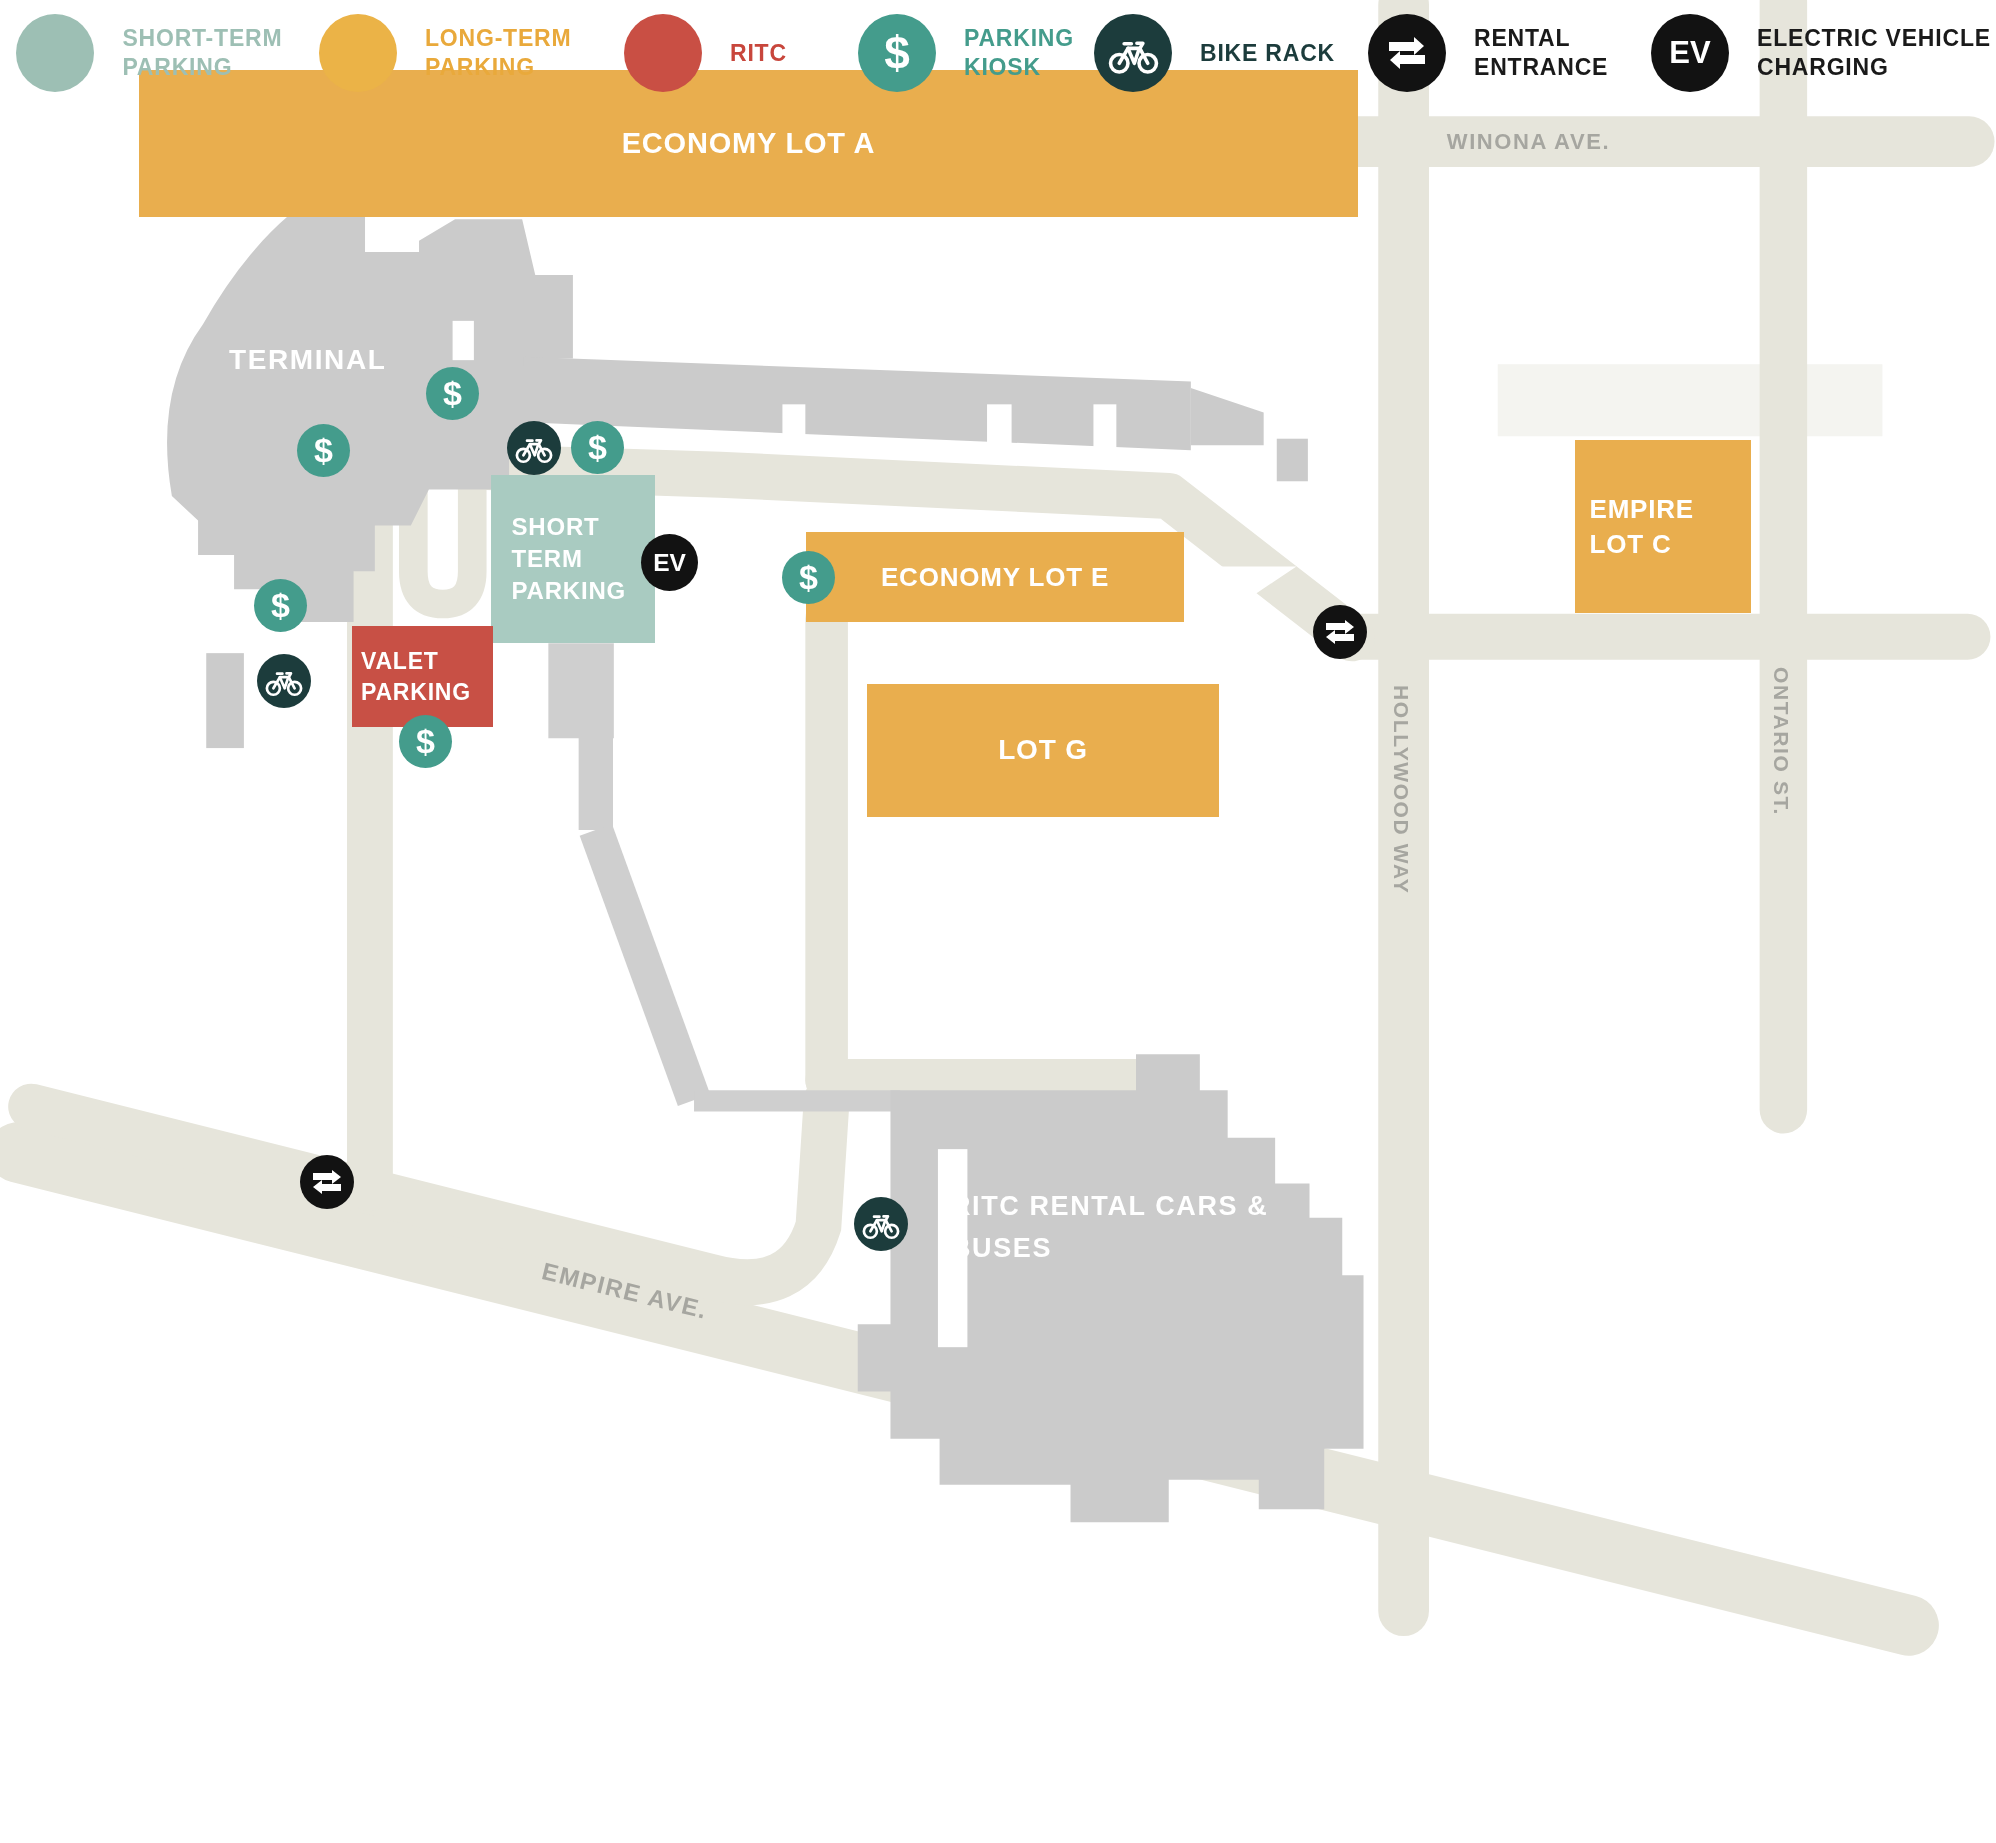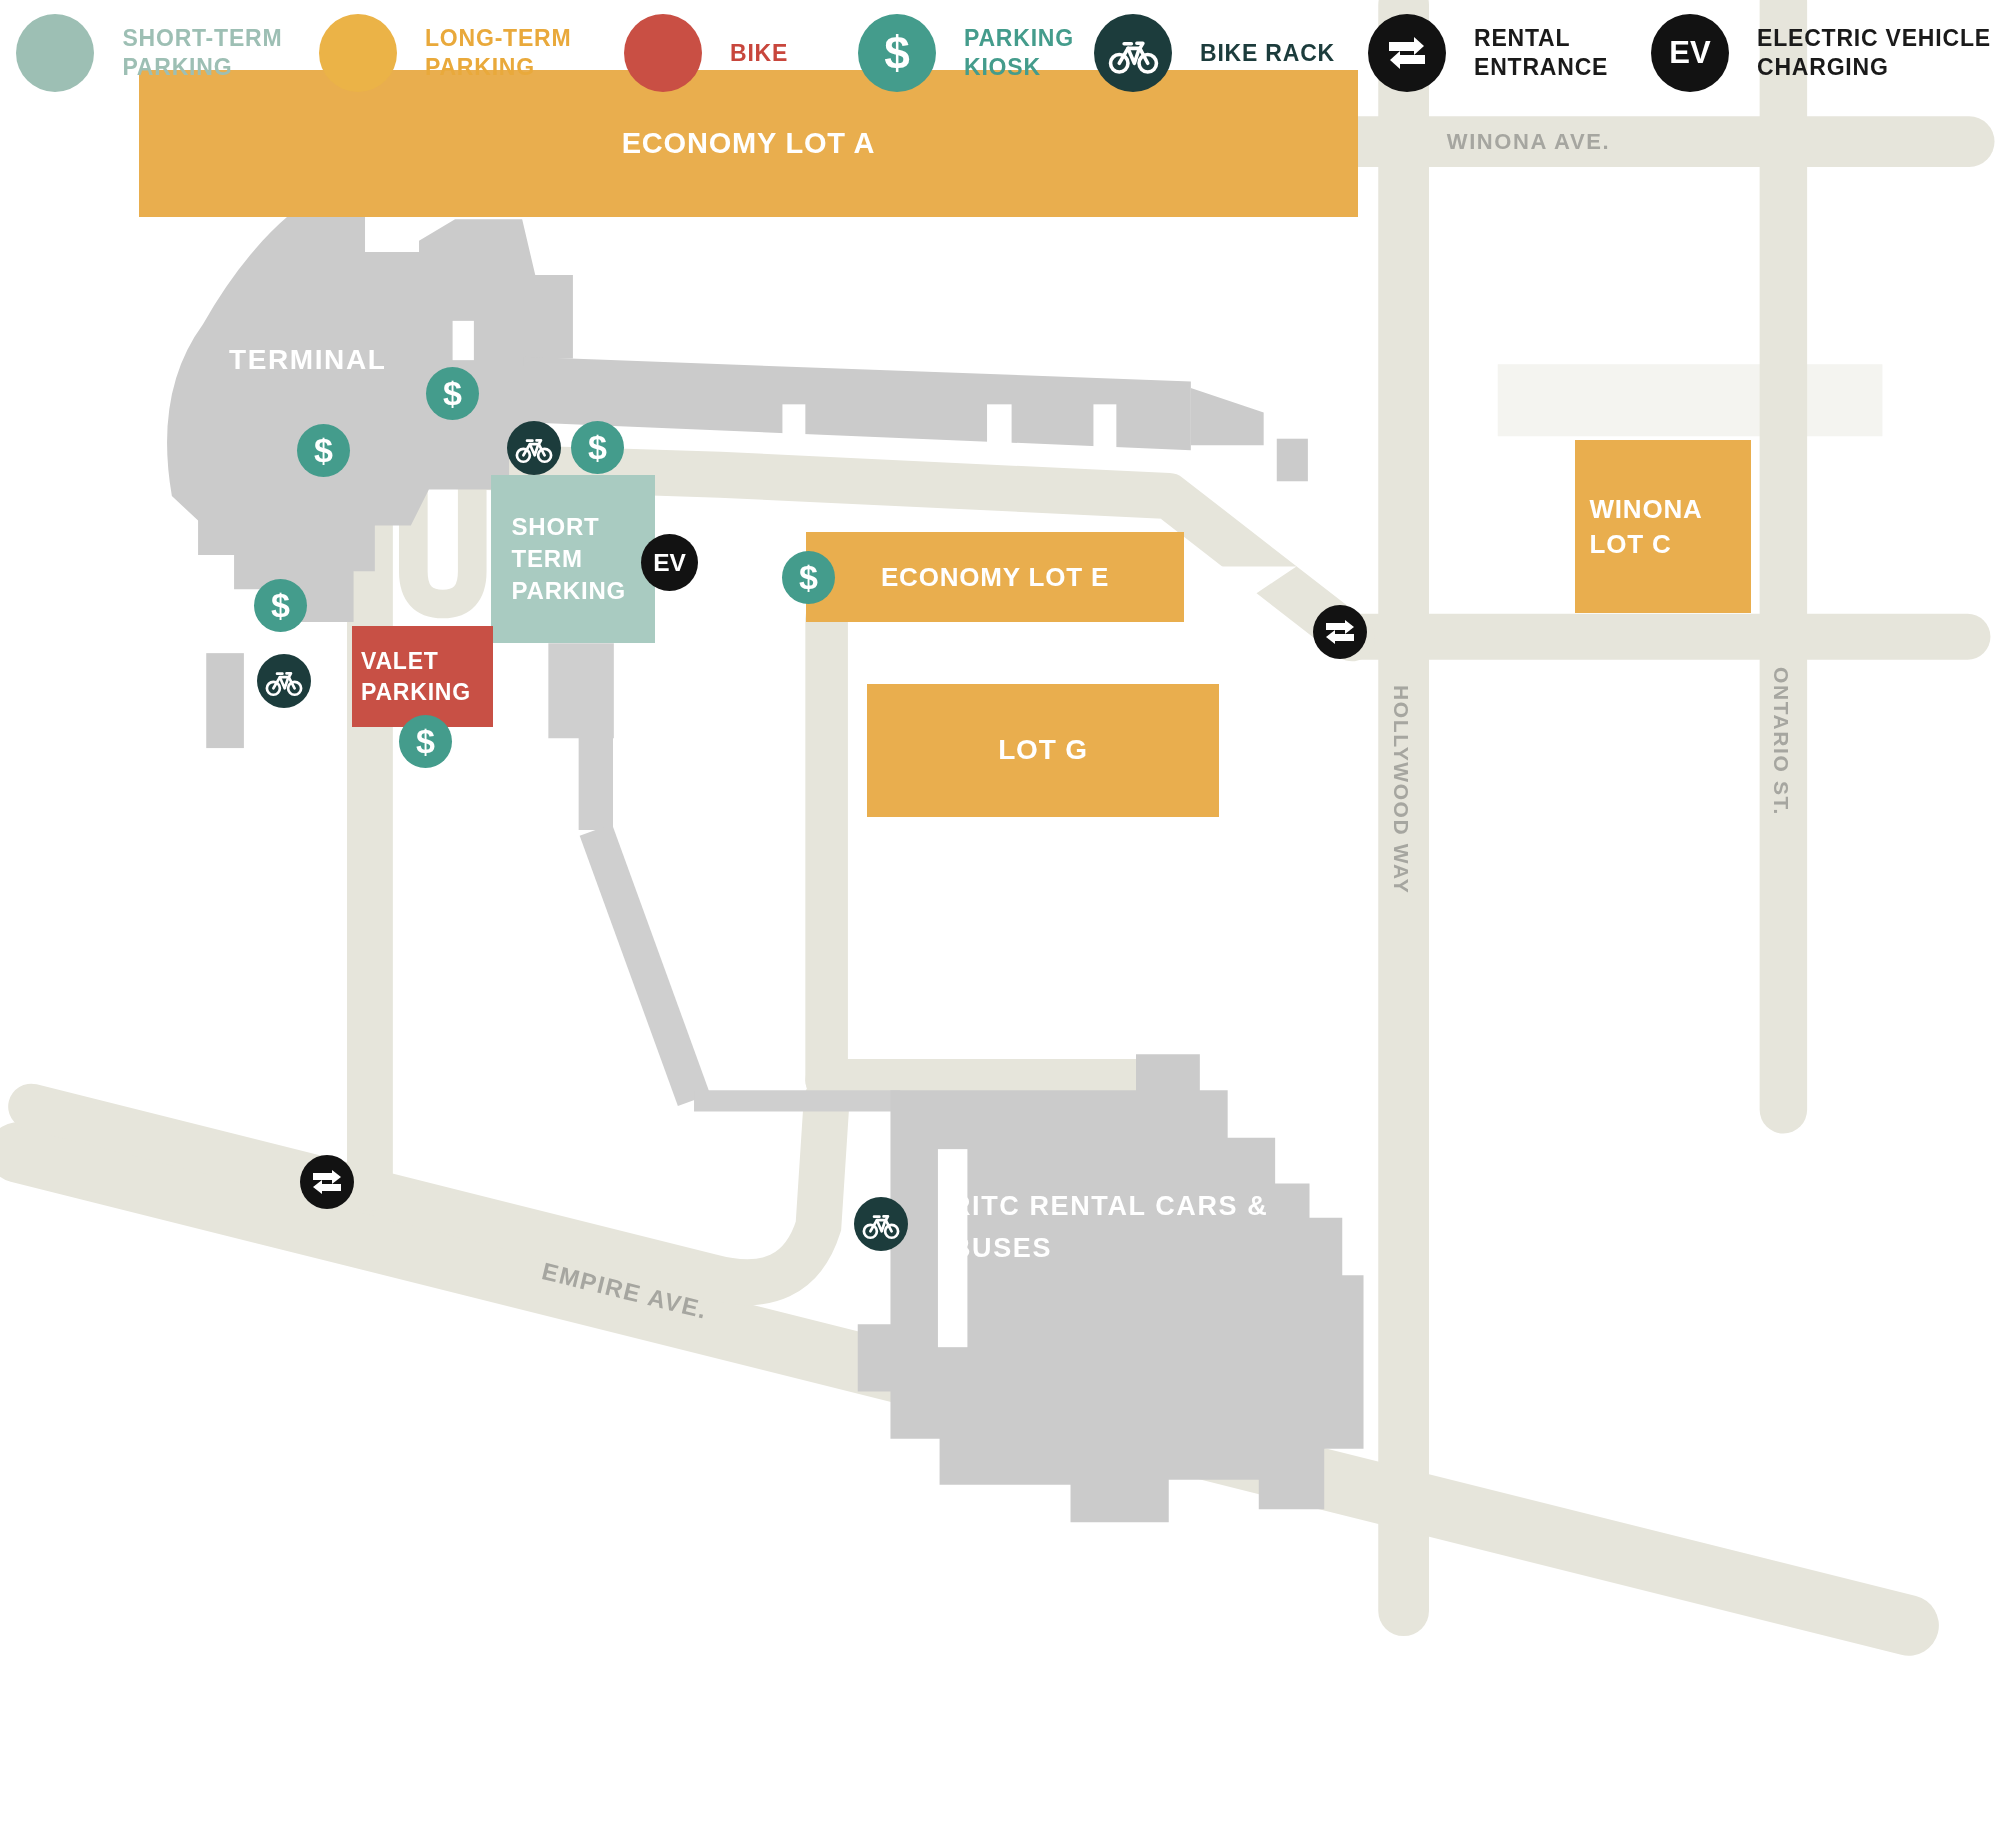--- a/index.html
+++ b/index.html
@@ -133,21 +133,21 @@
   <div class="box lot" style="left:139px;top:70px;width:1219px;height:147px;font-size:29px">
     <span>ECONOMY LOT A</span>
   </div>
   <div class="box lot" style="left:806px;top:532px;width:378px;height:90px;font-size:26px">
     <span>ECONOMY LOT E</span>
   </div>
   <div class="box lot" style="left:867px;top:684px;width:352px;height:133px;font-size:28px">
     <span>LOT G</span>
   </div>
   <div class="box lot" style="left:1575px;top:440px;width:176px;height:173px;font-size:26px">
-    <span style="width:147px">WINONA LOT C</span>
+    <span style="width:147px">EMPIRE LOT C</span>
   </div>
   <div class="box stp" style="left:491px;top:475px;width:164px;height:168px;font-size:24px">
     <span style="width:123px">SHORT TERM PARKING</span>
   </div>
   <div class="box valet" style="left:352px;top:626px;width:141px;height:101px;font-size:23px">
     <span style="width:123px">VALET PARKING</span>
   </div>
 
   <div class="maplabel" style="left:229px;top:344px;width:180px;font-size:28px">TERMINAL</div>
   <div class="maplabel" style="left:951px;top:1186px;width:360px;font-size:27px;line-height:1.55">RITC RENTAL CARS &amp; BUSES</div>
@@ -209,21 +209,21 @@
     <div class="lg-item" style="left:16.4px">
       <span class="lg-circle" style="background:#9DBFB4"></span>
       <span class="lg-label c-sage" style="width:164px">SHORT-TERM PARKING</span>
     </div>
     <div class="lg-item" style="left:319px">
       <span class="lg-circle" style="background:#EBB347"></span>
       <span class="lg-label c-orange" style="width:160px">LONG-TERM PARKING</span>
     </div>
     <div class="lg-item" style="left:624px">
       <span class="lg-circle" style="background:#C94F44"></span>
-      <span class="lg-label c-red">BIKE</span>
+      <span class="lg-label c-red">RITC</span>
     </div>
     <div class="lg-item" style="left:858px">
       <span class="lg-circle" style="background:#449C8C;font-size:46px">
           <span>$</span>
         </span>
       <span class="lg-label c-teal" style="width:123px">PARKING KIOSK</span>
     </div>
     <div class="lg-item" style="left:1094px">
       <span class="lg-circle" style="background:#1C3C3C">
         <svg width="51" height="51" viewBox="0 0 62 62">

